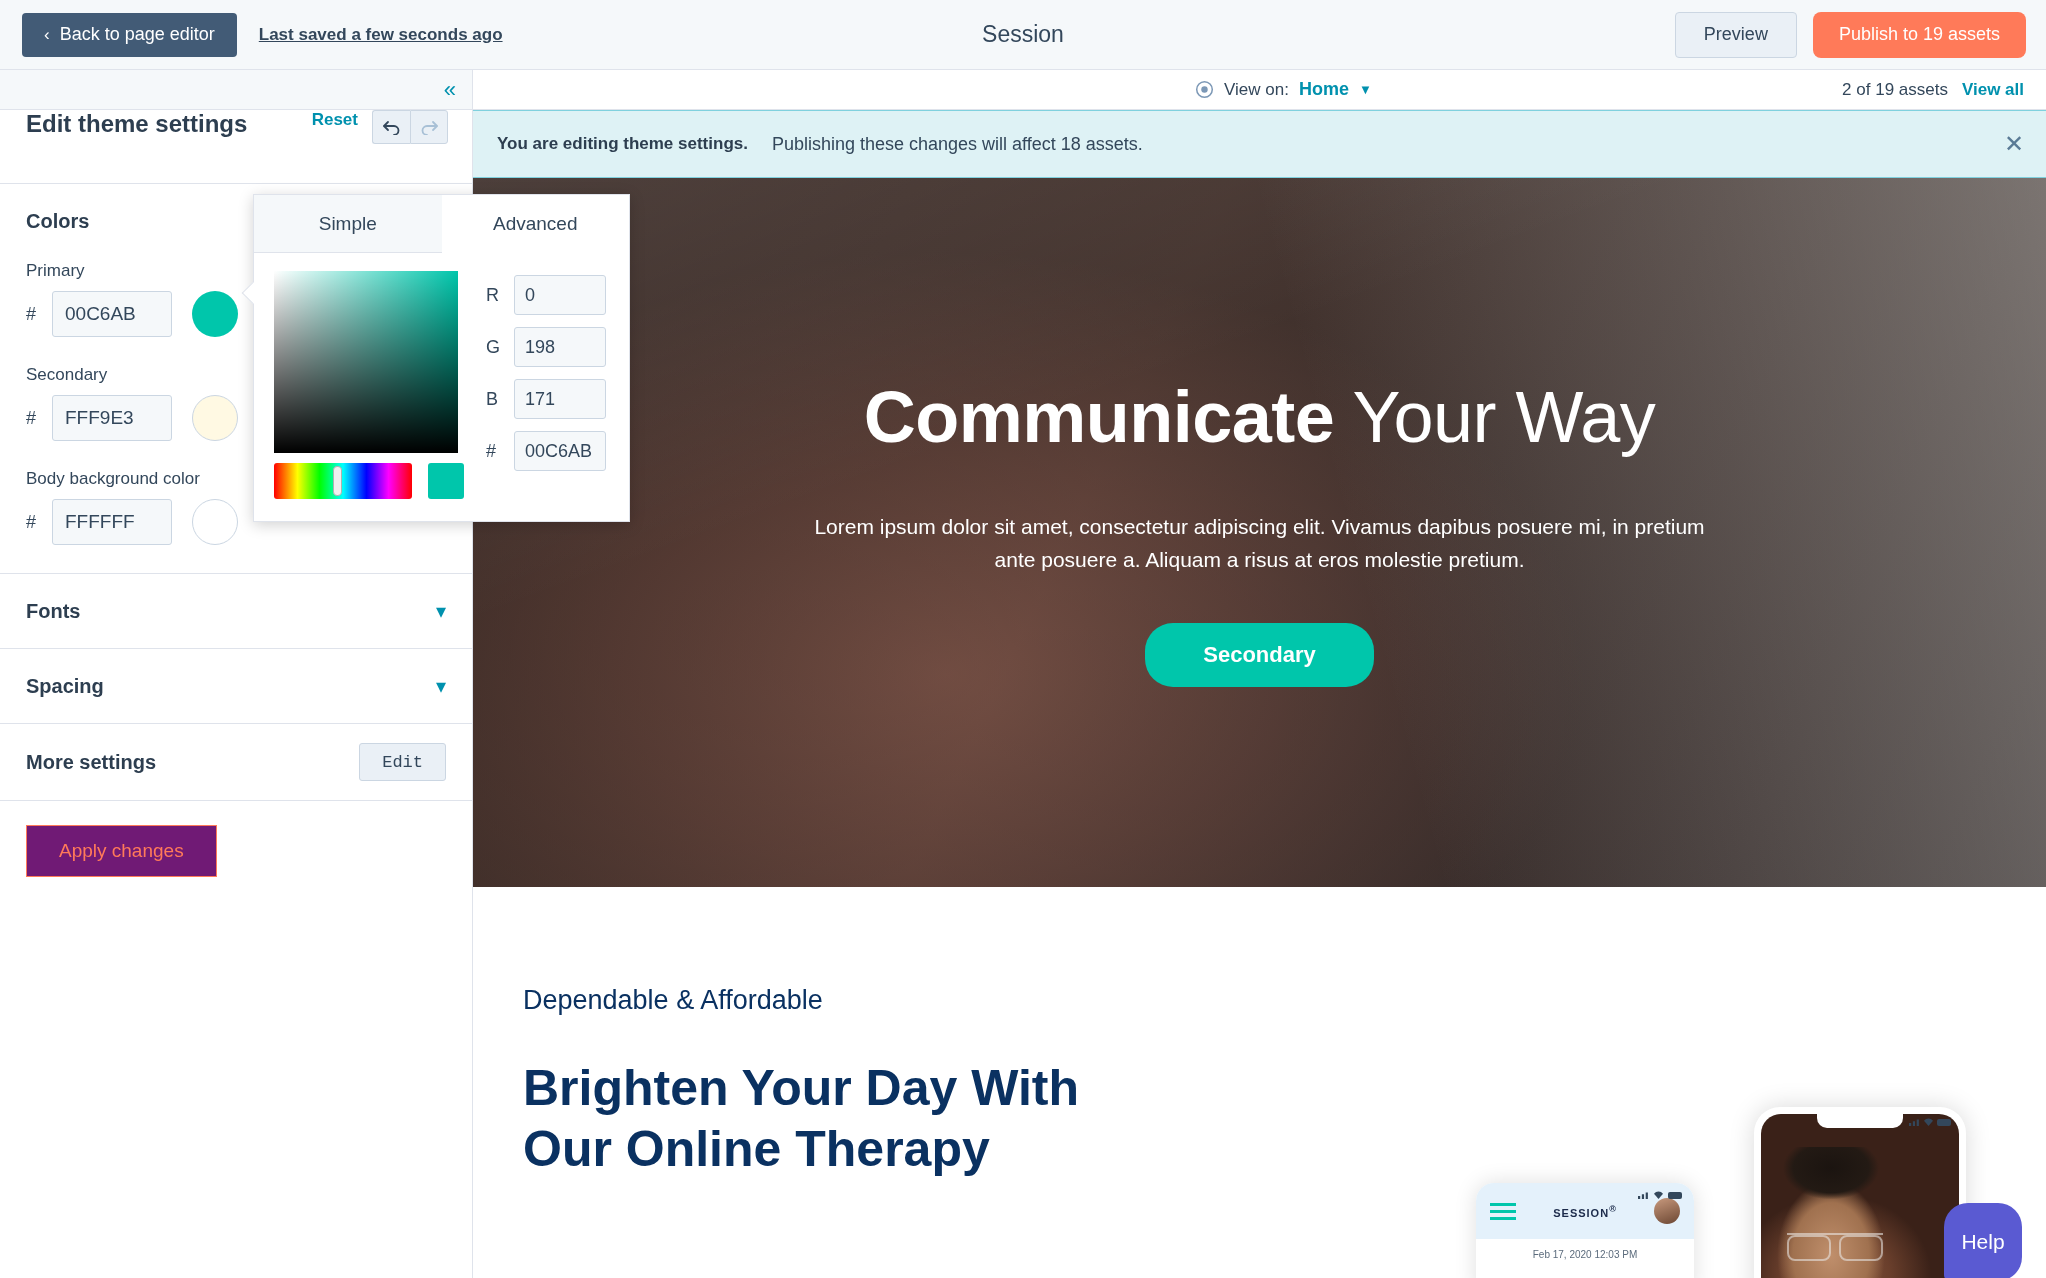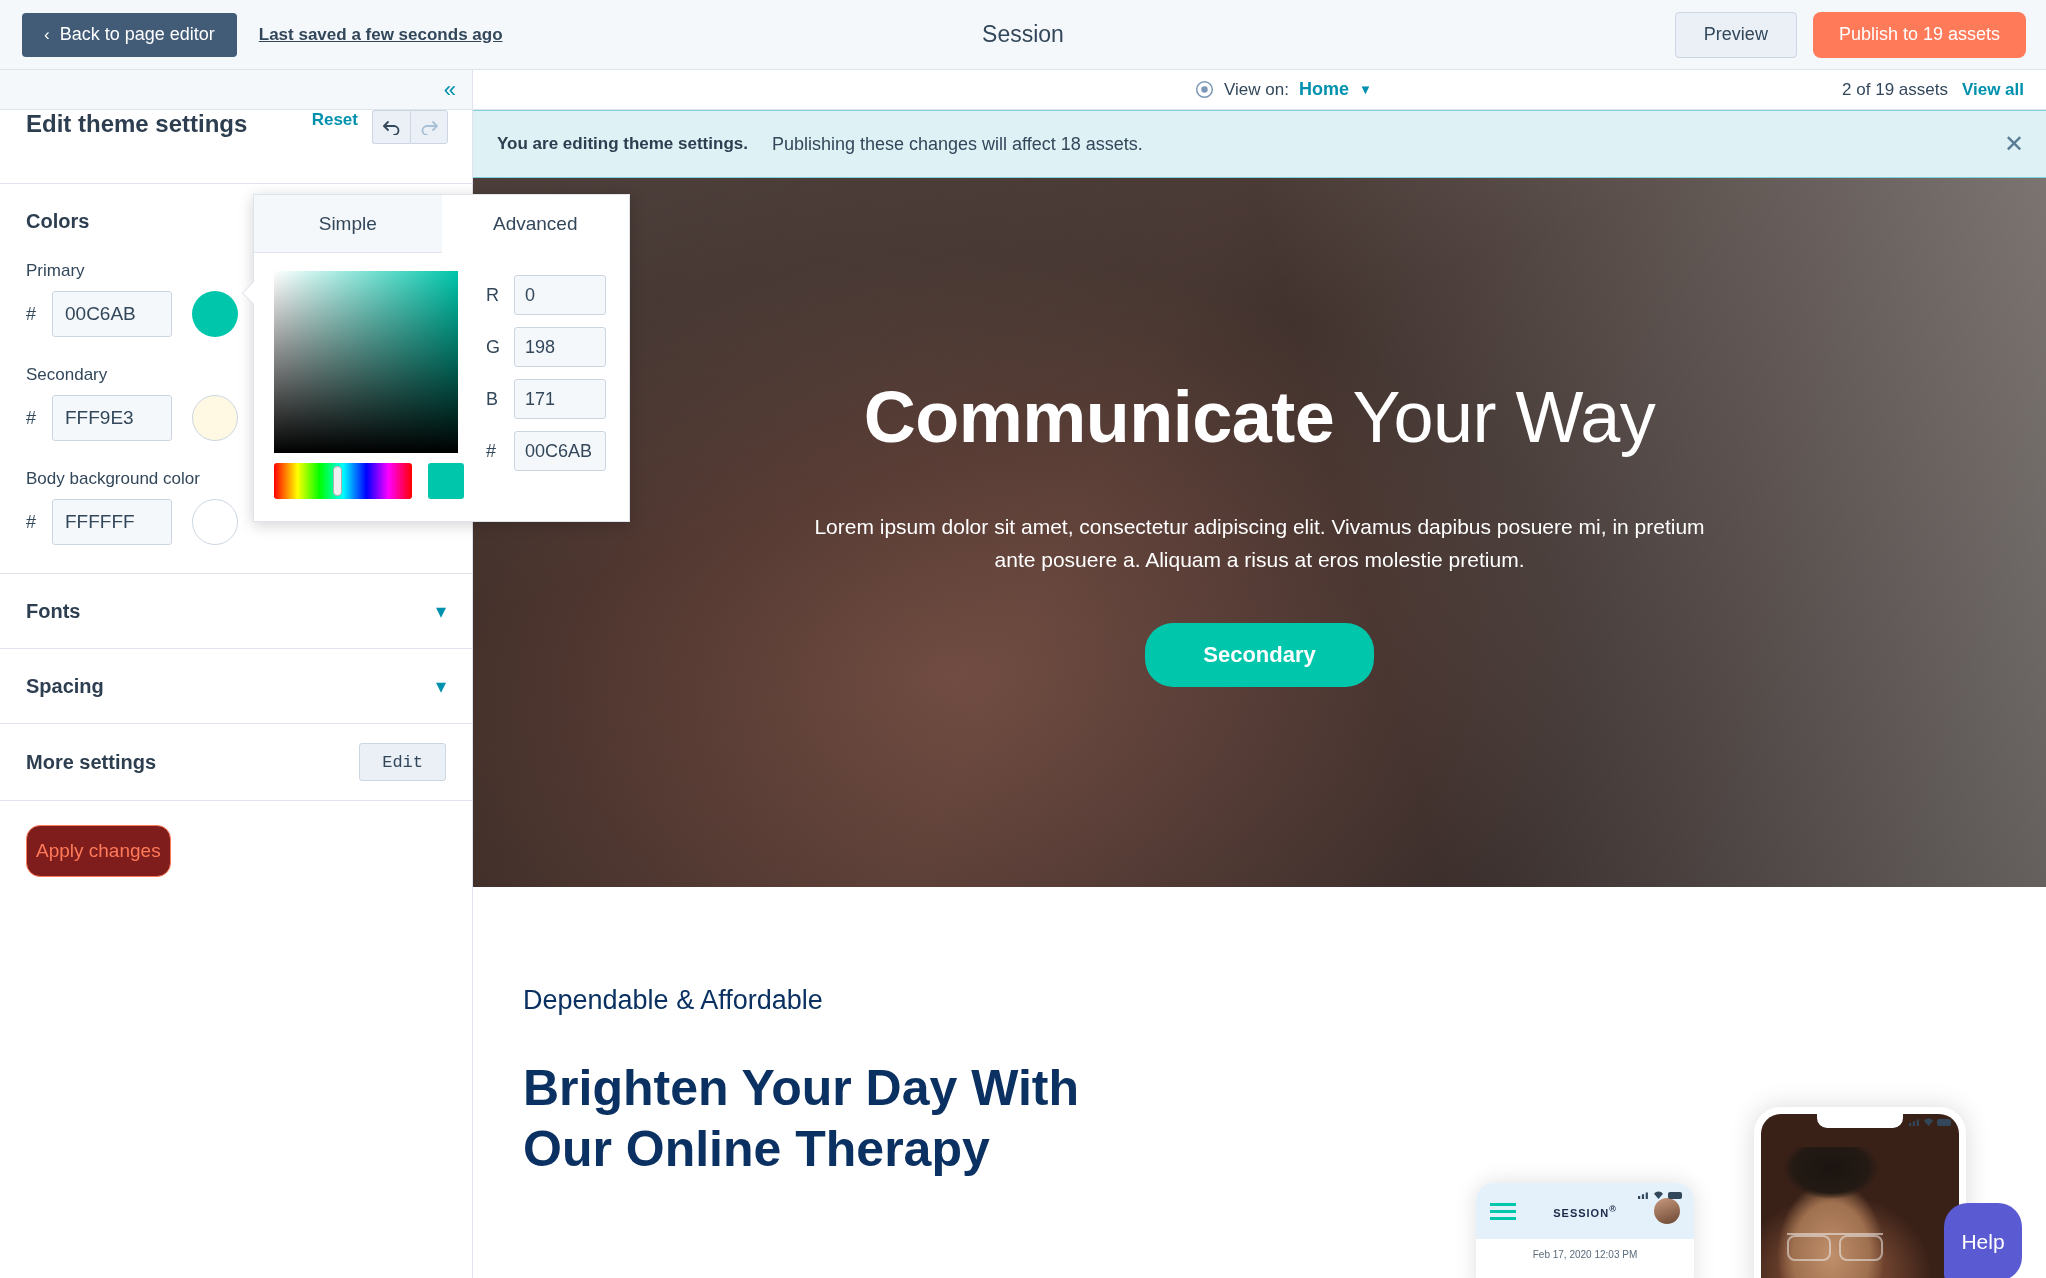--- a/index.html
+++ b/index.html
@@ -126,23 +126,23 @@
   .accordion-row .chev-d { color: #0091ae; font-size: 20px; }
   #more-settings-row { height: 76px; }
   #edit-btn {
     height: 38px; padding: 0 22px;
     background: #eaf0f6; border: 1px solid #cbd6e2; border-radius: 3px;
     color: #33475b; font-size: 17px; cursor: pointer;
     font-family: Liberation Mono, monospace;
   }
   #apply-wrap { padding: 24px 26px; }
   #apply-btn {
-    height: 52px; padding: 0 9px;
-    background: #7f1d1d; color: #ff7a59;
-    border: 1px solid #ff7a59; border-radius: 14px;
+    height: 52px; padding: 0 32px;
+    background: #701a75; color: #ff7a59;
+    border: 1px solid #ff7a59; border-radius: 0;
     font-size: 19px; cursor: pointer;
     font-family: "Liberation Sans", sans-serif;
   }
 
   
   #color-picker {
     position: absolute; left: 253px; top: 194px;
     width: 377px; height: 328px;
     background: #ffffff;
     border: 1px solid #dfe3eb;

